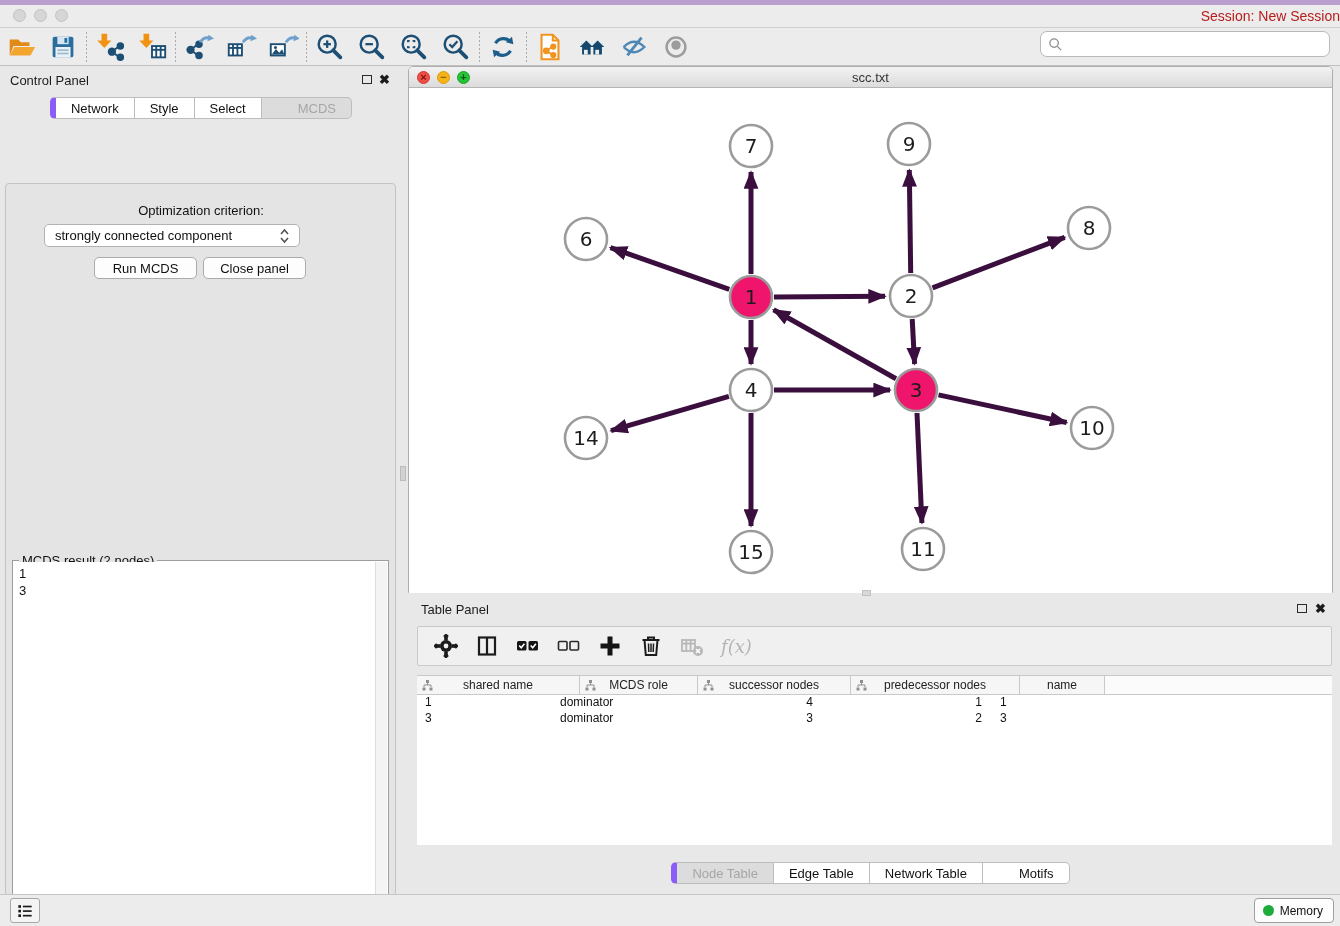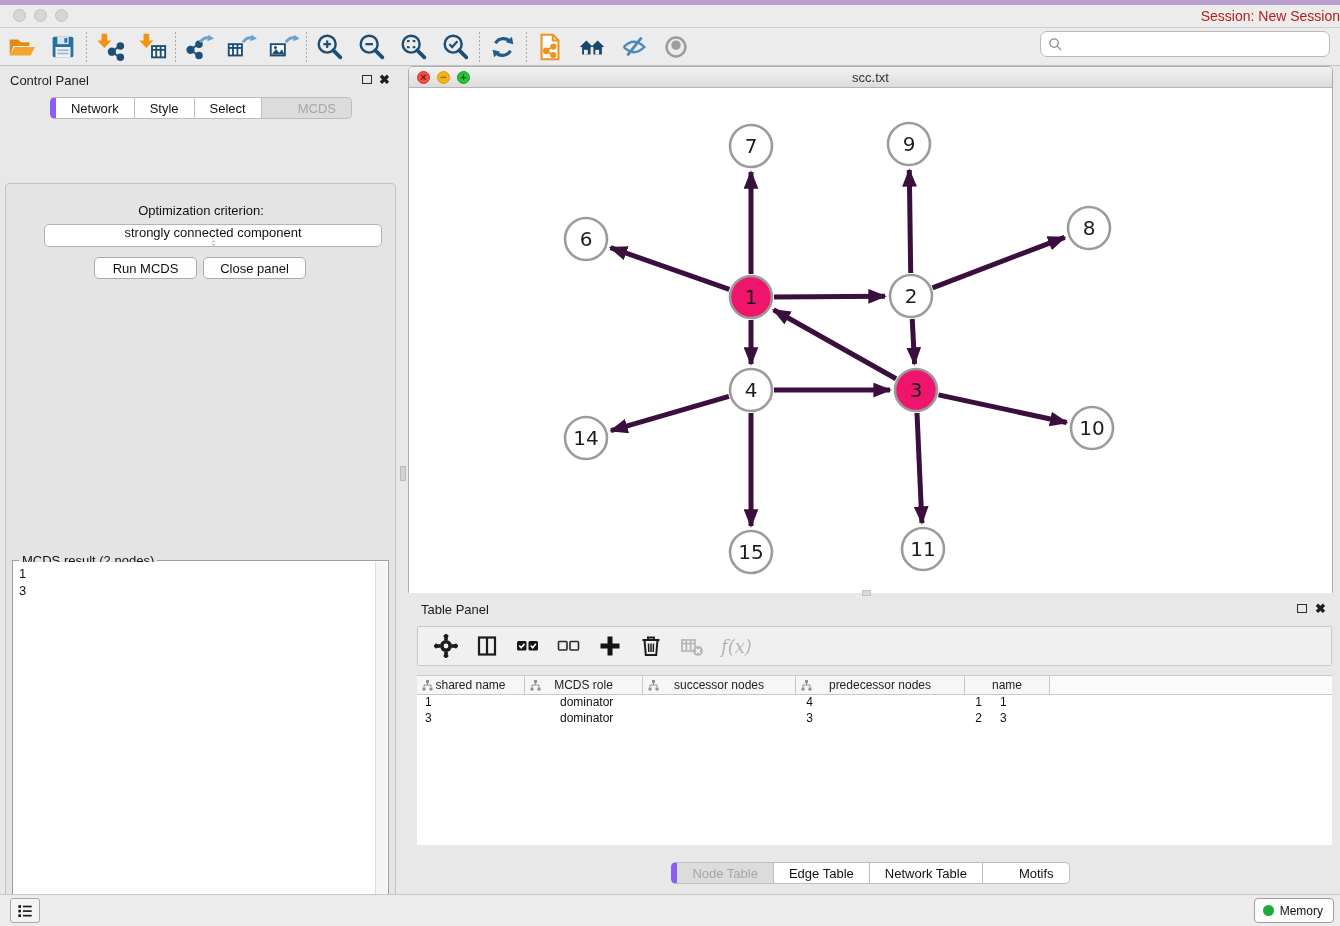--- a/index.html
+++ b/index.html
@@ -31,21 +31,21 @@
   .float-ico { position:absolute; width:10px; height:9px; border:1.6px solid #2b2b2b; top:9px; }
   .close-ico { position:absolute; top:6px; font-size:13px; font-weight:bold; color:#1c1c1c; }
   .cp-frame { position:absolute; left:5px; top:52px; width:391px; height:822px; background:#e4e4e4; border:1px solid #c3c3c3; border-radius:4px; }
   .cp-frame { top:117px; height:757px; }
   .tabs { position:absolute; left:0; top:31px; width:100%; display:flex; justify-content:center; }
   .tab { height:22px; padding:0 15px; background:#fff; border:1px solid #bdbdbd; border-left:none; font-size:13px; color:#111; display:flex; align-items:center; }
   .tab:first-child { border-left:6px solid #8b5cf6; border-radius:5px 0 0 5px; }
   .tab:last-child { border-radius:0 5px 5px 0;padding-left:36px; }
   .tab.sel-gray { background:#dcdcdc; color:#a6a6a6; }
   .opt-label { position:absolute; left:0; top:137px; width:100%; text-align:center; font-size:13px; color:#111; }
-  .dropdown { position:absolute; left:44px; top:158px; width:338px; height:23px; background:#fff; border:1px solid #b3b3b3; border-radius:5px; font-size:13px; color:#111; display:flex; align-items:center; padding:0 10px;flex-direction:column; }
+  .dropdown { position:absolute; left:44px; top:158px; width:256px; height:23px; background:#fff; border:1px solid #b3b3b3; border-radius:5px; font-size:13px; color:#111; display:flex; align-items:center; padding:0 10px; }
   .dropdown .dd-label { flex:1; }
   .cp-btn { position:absolute; top:191px; height:22px; background:#fdfdfd; border:1px solid #ababab; border-radius:5px; font-size:13px; color:#111; display:flex; align-items:center; justify-content:center; }
   .result-fieldset { position:absolute; left:12px; top:494px; width:377px; height:378px; border:1px solid #9d9d9d; background:#fff; }
   .result-legend { position:absolute; left:6px; top:-8px; background:#e4e4e4; padding:0 3px; font-size:13px; color:#111; }
   .result-body { position:absolute; inset:1px 13px 1px 1px; background:#fff; font-size:13px; color:#111; padding:3px 0 0 5px; line-height:17px; white-space:pre; }
   .result-scroll { position:absolute; top:1px; right:1px; width:12px; bottom:1px; background:#f4f4f4; border-left:1px solid #ddd; }
 
   
   .v-grip { position:absolute; left:400px; top:466px; width:6px; height:15px; background:#d2d2d2; border:1px solid #bbb; }
   .h-grip { position:absolute; left:862px; top:590px; width:9px; height:6px; background:#d9d9d9; border:1px solid #c0c0c0; }
@@ -417,21 +417,21 @@
             <line x1="6.3" y1="6" x2="6.3" y2="17"></line>
             <line x1="10.6" y1="6" x2="10.6" y2="17"></line>
           </g>
           <circle cx="18" cy="17" r="5" fill="#b8b8b8"></circle>
           <path d="M16 15 l4 4 M20 15 l-4 4" stroke="#fff" stroke-width="1.6"></path>
         </svg>
       <span class="fx">f(x)</span>
     </div>
     <div class="tbl">
       <div class="tbl-head">
-        <div class="th" style="width:108px">
+        <div class="th" style="width:163px">
           <svg viewBox="0 0 11 11">
               <rect x="4" y="0" width="3" height="3" fill="#8f8f8f"></rect>
               <path d="M5.5 3 v2 M2 5 h7 M2 5 v2 M9 5 v2" stroke="#8f8f8f" stroke-width="1" fill="none"></path>
               <rect x="0.5" y="7.5" width="3" height="3" fill="#8f8f8f"></rect>
               <rect x="7.5" y="7.5" width="3" height="3" fill="#8f8f8f"></rect>
             </svg>
           <span class="lbl">shared name</span>
         </div>
         <div class="th" style="width:118px">
           <svg viewBox="0 0 11 11">

